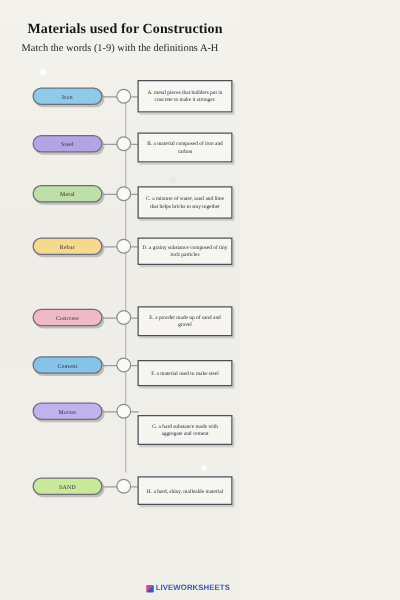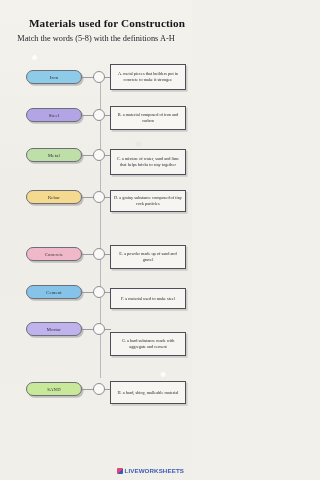--- a/index.html
+++ b/index.html
@@ -28,21 +28,21 @@
   }
   .sheet {
     position: absolute;
     inset: 0;
   }
 
   
   .title {
     position: absolute;
     top: 17px;
-    left: 11px;
+    left: 4px;
     width: 192px;
     text-align: center;
     font-size: 11.2px;
     font-weight: bold;
     color: #17171a;
     letter-spacing: .1px;
     font-family: "Liberation Serif", serif;
   }
   .subtitle {
     position: absolute;
@@ -155,21 +155,21 @@
 </style>
 </head>
 <body>
 
 <div class="paper"></div>
 
 <div class="sheet">
 
   <div class="title">Materials used for  Construction</div>
 
-  <div class="subtitle">Match the words (5-8) with the definitions  A-H</div>
+  <div class="subtitle">Match the words (1-9) with the definitions  A-H</div>
 
   <div class="rail"></div>
 
   <div id="words-layer">
       <div class="chip" style="top: 70px; background: rgb(142, 203, 232);">
         <span class="chip-label">Iron</span>
       </div>
       <div class="stub" style="top: 77px;"></div>
       <div class="node" style="top: 71px;"></div>
       <div class="node-stub-r" style="top: 77px;"></div>

